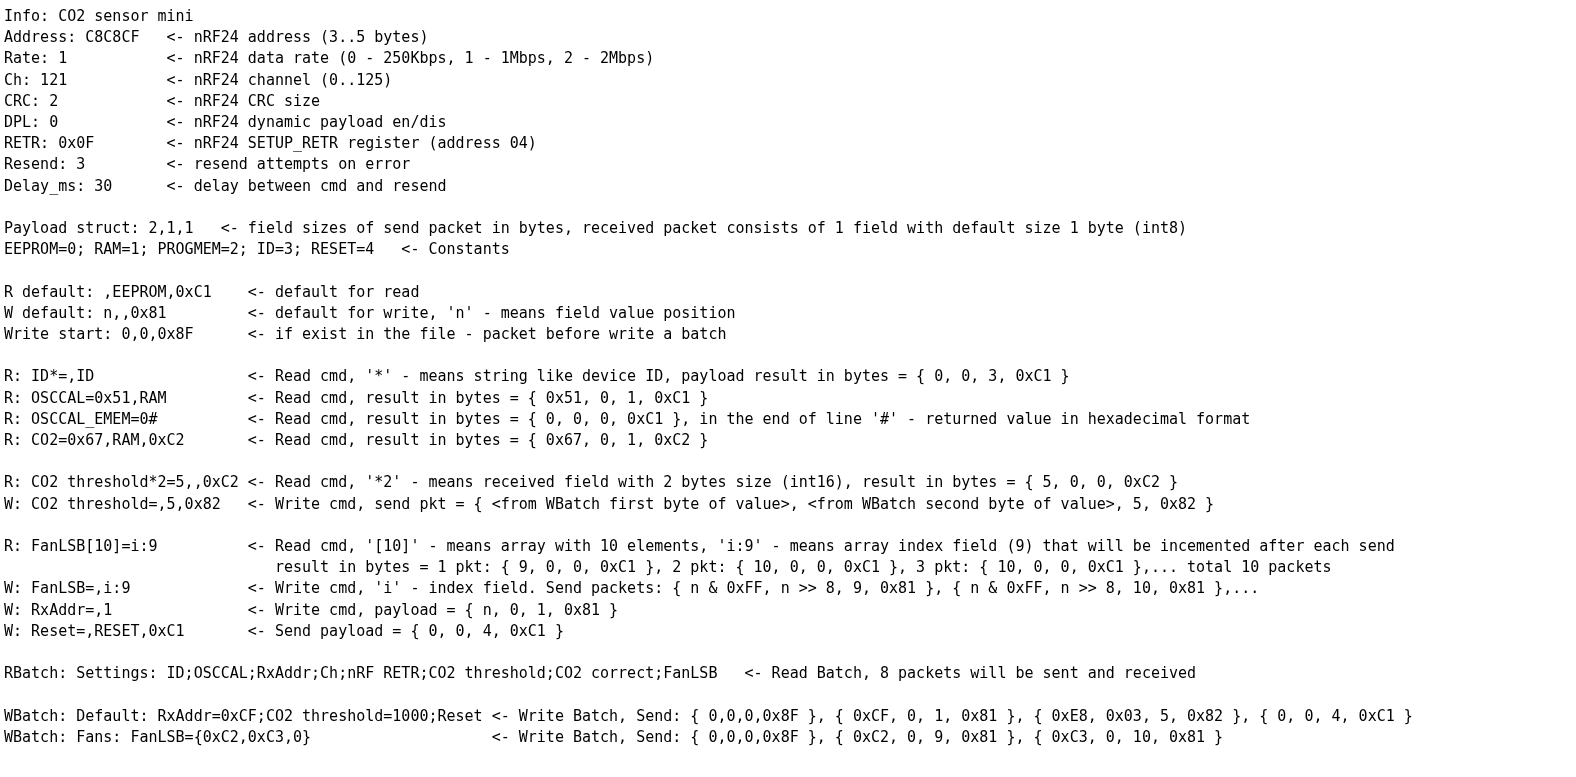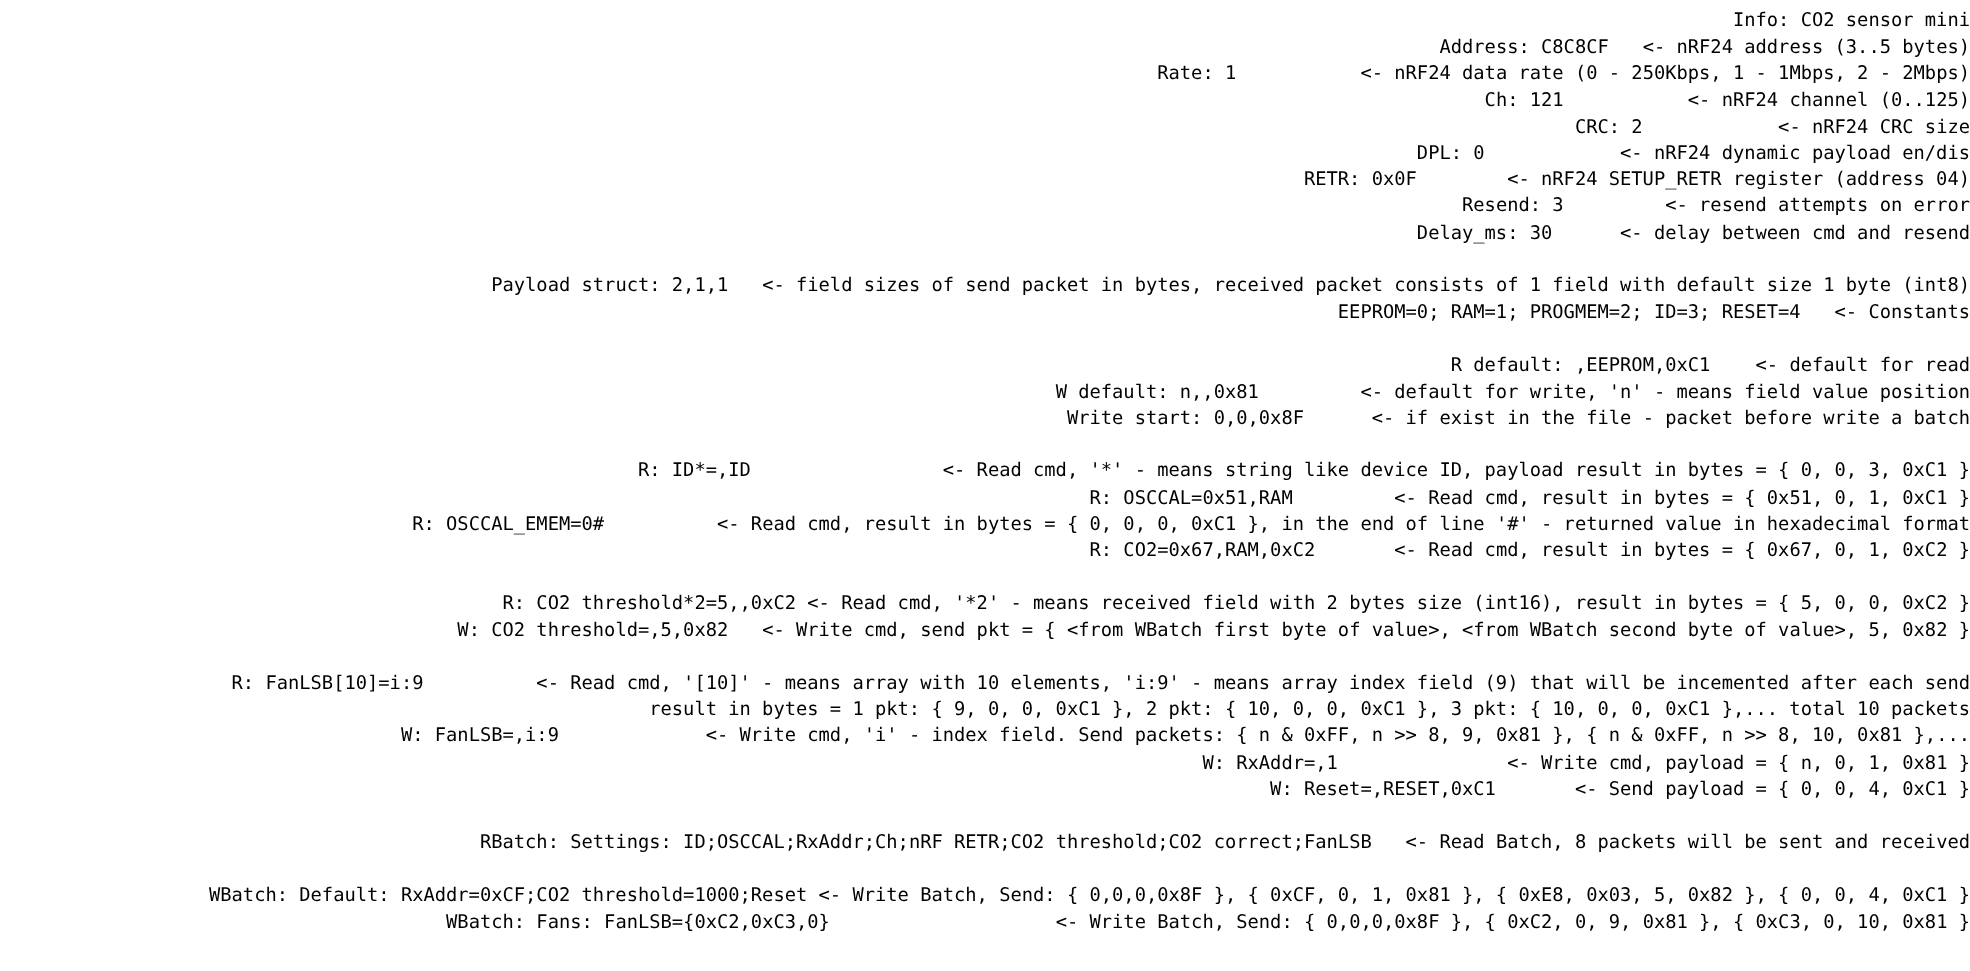--- a/index.html
+++ b/index.html
@@ -13,21 +13,20 @@
     overflow: hidden;
     font-family: "DejaVu Sans Mono", monospace;
   }
   #doc {
     padding: 6px 0 0 4px;
     font-size: 15px;
     line-height: 21.2px;
     color: #000000;
     white-space: pre;
     letter-spacing: 0px;
-    text-align: right;
   }
   .line {
     white-space: pre;
     min-height: 21.2px;
   }
   .blank {
     height: 21.2px;
   }
 </style>
 </head>

